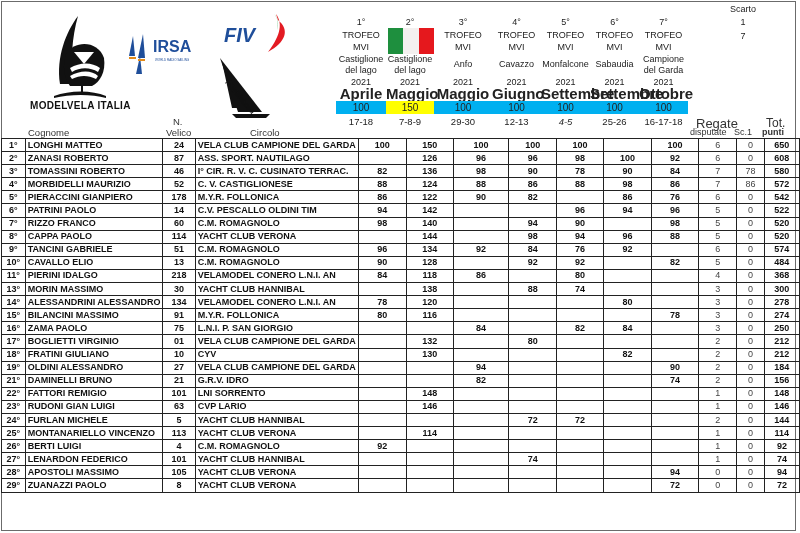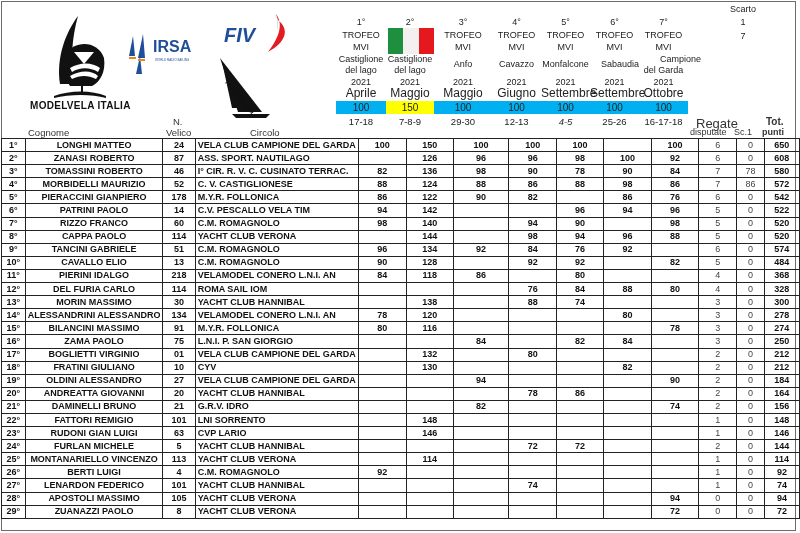--- a/index.html
+++ b/index.html
@@ -1,26 +1,26 @@
 <!DOCTYPE html>
 <html><head>
 <meta charset="utf-8">
 <style>
   html, body { margin:0; padding:0; background:#ffffff; }
   body { width:800px; height:533px; position:relative; overflow:hidden; font-family:"Liberation Sans", sans-serif; color:#111; }
   .frame { position:absolute; left:1px; top:1px; width:795px; height:530px; border:1px solid #6b6b6b; box-sizing:border-box; }
   .abs { position:absolute; }
   .hdr-cell { position:absolute; text-align:center; font-size:9px; line-height:11px; color:#222; }
-  .month { font-weight:normal; font-size:12px; }
+  .month { font-weight:bold; font-size:15px; }
   .pts { position:absolute; top:101px; height:13px; font-size:10px; line-height:13px; text-align:center; color:#222; }
   .dates { position:absolute; top:116px; font-size:9.5px; text-align:center; color:#222; }
   table.grid { position:absolute; left:1px; top:138px; border-collapse:collapse; table-layout:fixed; }
   table.grid td { border:1px solid #222; height:12.1px; padding:0 2px; font-size:9px; line-height:11px; white-space:nowrap; overflow:hidden; font-weight:bold; }
   td.c-rank { text-align:center; }
-  td.c-name { text-align:center; }
+  td.c-name { text-align:left; }
   td.c-vel { text-align:center; }
   td.c-circ { text-align:left; font-size:8.4px; }
   td.c-ev { text-align:center; }
   td.c-reg, td.c-sc { text-align:center; font-weight:normal !important; color:#444; }
   td.c-tot { text-align:center; }
   .colhdr { position:absolute; font-size:9.5px; color:#333; }
   .logo-text { position:absolute; font-weight:bold; color:#111; }
 </style>
 </head>
 <body>
@@ -111,48 +111,48 @@
     <div class="hdr-cell" style="left: 541px; top: 30px; width: 49px;">TROFEO</div>
     <div class="hdr-cell" style="left: 541px; top: 42px; width: 49px;">MVI</div>
     <div class="hdr-cell" style="left: 541px; top: 59px; width: 49px;">Monfalcone</div>
     <div class="hdr-cell" style="left: 541px; top: 77px; width: 49px;">2021</div>
     <div class="hdr-cell month" style="left: 541px; top: 88px; width: 49px;">Settembre</div>
     <div class="pts" style="left: 541px; width: 49px; background: rgb(0, 176, 240);">100</div>
     <div class="dates" style="left: 541px; width: 49px; font-style: italic;">4-5</div>
     <div class="hdr-cell" style="left: 590px; top: 17px; width: 49px;">6°</div>
     <div class="hdr-cell" style="left: 590px; top: 30px; width: 49px;">TROFEO</div>
     <div class="hdr-cell" style="left: 590px; top: 42px; width: 49px;">MVI</div>
-    <div class="hdr-cell" style="left: 590px; top: 59px; width: 49px; text-align: right;">Sabaudia</div>
+    <div class="hdr-cell" style="left: 590px; top: 59px; width: 49px;">Sabaudia</div>
     <div class="hdr-cell" style="left: 590px; top: 77px; width: 49px;">2021</div>
     <div class="hdr-cell month" style="left: 590px; top: 88px; width: 49px;">Settembre</div>
     <div class="pts" style="left: 590px; width: 49px; background: rgb(0, 176, 240);">100</div>
     <div class="dates" style="left: 590px; width: 49px;">25-26</div>
     <div class="hdr-cell" style="left: 639px; top: 17px; width: 49px;">7°</div>
     <div class="hdr-cell" style="left: 639px; top: 30px; width: 49px;">TROFEO</div>
     <div class="hdr-cell" style="left: 639px; top: 42px; width: 49px;">MVI</div>
-    <div class="hdr-cell" style="left: 656px; top: 54px; width: 49px;">Campione</div>
+    <div class="hdr-cell" style="left: 639px; top: 54px; width: 49px;">Campione</div>
     <div class="hdr-cell" style="left: 639px; top: 65px; width: 49px;">del Garda</div>
     <div class="hdr-cell" style="left: 639px; top: 77px; width: 49px;">2021</div>
     <div class="hdr-cell month" style="left: 639px; top: 88px; width: 49px;">Ottobre</div>
     <div class="pts" style="left: 639px; width: 49px; background: rgb(0, 176, 240);">100</div>
     <div class="dates" style="left: 639px; width: 49px;">16-17-18</div>
   </div>
 
 <div class="hdr-cell" style="left:728px;top:4px;width:30px;">Scarto</div>
 <div class="hdr-cell" style="left:728px;top:17px;width:30px;">1</div>
 <div class="hdr-cell" style="left:728px;top:31px;width:30px;">7</div>
 
 <div class="colhdr" style="left:28px;top:127px;">Cognome</div>
 <div class="colhdr" style="left:173px;top:116px;">N.</div>
 <div class="colhdr" style="left:166px;top:127px;">Velico</div>
 <div class="colhdr" style="left:250px;top:127px;">Circolo</div>
 <div class="colhdr" style="left:696px;top:116px;font-size:13px;">Regate</div>
 <div class="colhdr" style="left:690px;top:127px;font-size:9px;">disputate</div>
 <div class="colhdr" style="left:734px;top:127px;font-size:9px;">Sc.1</div>
-<div class="colhdr" style="left:766px;top:116px;font-weight:bold;font-size:10px;">Tot.</div>
+<div class="colhdr" style="left:766px;top:116px;font-weight:normal;font-size:12px;">Tot.</div>
 <div class="colhdr" style="left:762px;top:127px;font-weight:bold;font-size:9px;">punti</div>
 
 <table class="grid">
   <colgroup>
     <col style="width:24px">
       <col style="width:137px">
       <col style="width:33px">
       <col style="width:141px">
     <col style="width:50px">
       <col style="width:48px">
@@ -243,21 +243,21 @@
         <td class="c-ev">86</td>
         <td class="c-ev">76</td>
         <td class="c-reg">6</td>
         <td class="c-sc">0</td>
         <td class="c-tot">542</td>
       </tr>
       <tr>
         <td class="c-rank">6°</td>
         <td class="c-name">PATRINI PAOLO</td>
         <td class="c-vel">14</td>
-        <td class="c-circ">C.V. PESCALLO VELA TIM</td>
+        <td class="c-circ">C.V. PESCALLO OLDINI TIM</td>
         <td class="c-ev">94</td>
         <td class="c-ev">142</td>
         <td class="c-ev"></td>
         <td class="c-ev"></td>
         <td class="c-ev">96</td>
         <td class="c-ev">94</td>
         <td class="c-ev">96</td>
         <td class="c-reg">5</td>
         <td class="c-sc">0</td>
         <td class="c-tot">522</td>
@@ -336,36 +336,20 @@
         <td class="c-ev">86</td>
         <td class="c-ev"></td>
         <td class="c-ev">80</td>
         <td class="c-ev"></td>
         <td class="c-ev"></td>
         <td class="c-reg">4</td>
         <td class="c-sc">0</td>
         <td class="c-tot">368</td>
       </tr>
       <tr>
-        <td class="c-rank">12°</td>
-        <td class="c-name">DEL FURIA CARLO</td>
-        <td class="c-vel">114</td>
-        <td class="c-circ">ROMA SAIL IOM</td>
-        <td class="c-ev"></td>
-        <td class="c-ev"></td>
-        <td class="c-ev"></td>
-        <td class="c-ev">76</td>
-        <td class="c-ev">84</td>
-        <td class="c-ev">88</td>
-        <td class="c-ev">80</td>
-        <td class="c-reg">4</td>
-        <td class="c-sc">0</td>
-        <td class="c-tot">328</td>
-      </tr>
-      <tr>
         <td class="c-rank">13°</td>
         <td class="c-name">MORIN MASSIMO</td>
         <td class="c-vel">30</td>
         <td class="c-circ">YACHT CLUB HANNIBAL</td>
         <td class="c-ev"></td>
         <td class="c-ev">138</td>
         <td class="c-ev"></td>
         <td class="c-ev">88</td>
         <td class="c-ev">74</td>
         <td class="c-ev"></td>
@@ -464,36 +448,20 @@
         <td class="c-ev">94</td>
         <td class="c-ev"></td>
         <td class="c-ev"></td>
         <td class="c-ev"></td>
         <td class="c-ev">90</td>
         <td class="c-reg">2</td>
         <td class="c-sc">0</td>
         <td class="c-tot">184</td>
       </tr>
       <tr>
-        <td class="c-rank">20°</td>
-        <td class="c-name">ANDREATTA GIOVANNI</td>
-        <td class="c-vel">20</td>
-        <td class="c-circ">YACHT CLUB HANNIBAL</td>
-        <td class="c-ev"></td>
-        <td class="c-ev"></td>
-        <td class="c-ev"></td>
-        <td class="c-ev">78</td>
-        <td class="c-ev">86</td>
-        <td class="c-ev"></td>
-        <td class="c-ev"></td>
-        <td class="c-reg">2</td>
-        <td class="c-sc">0</td>
-        <td class="c-tot">164</td>
-      </tr>
-      <tr>
         <td class="c-rank">21°</td>
         <td class="c-name">DAMINELLI BRUNO</td>
         <td class="c-vel">21</td>
         <td class="c-circ">G.R.V. IDRO</td>
         <td class="c-ev"></td>
         <td class="c-ev"></td>
         <td class="c-ev">82</td>
         <td class="c-ev"></td>
         <td class="c-ev"></td>
         <td class="c-ev"></td>

